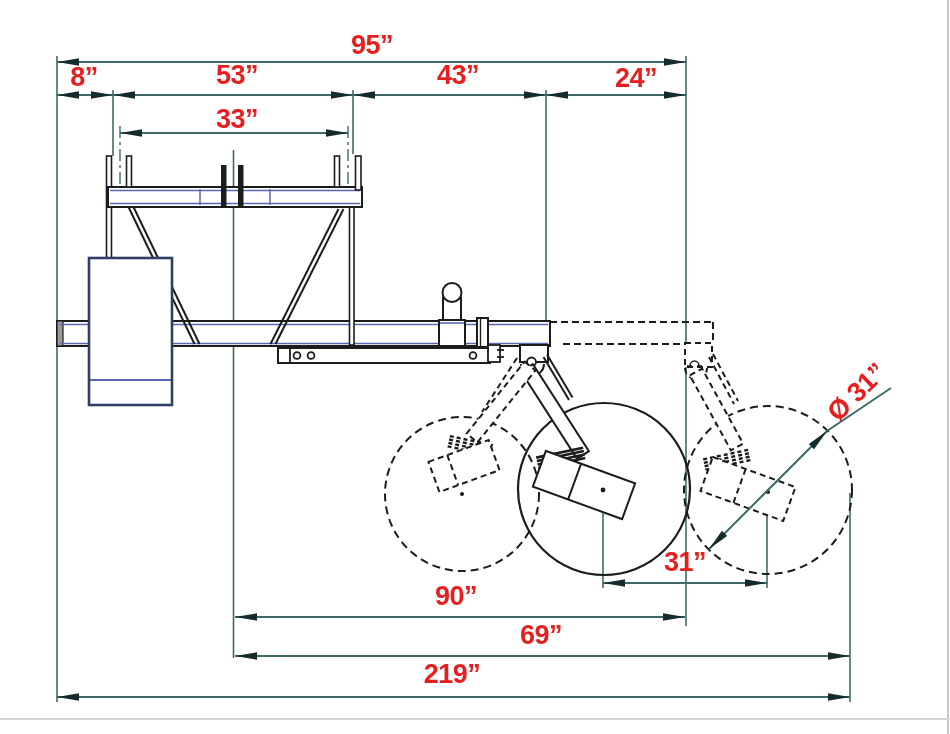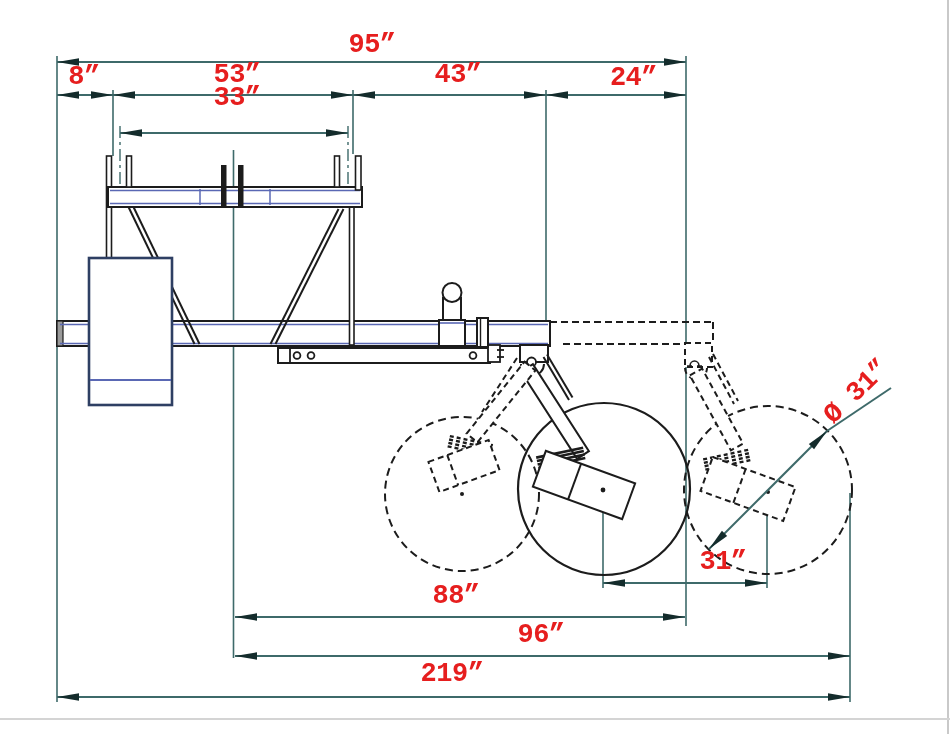--- a/index.html
+++ b/index.html
@@ -1,17 +1,17 @@
 <!DOCTYPE html>
 <html><head>
 <meta charset="utf-8">
 <style>
   html,body{margin:0;padding:0;background:#fff;}
   #stage{position:relative;width:950px;height:734px;background:#ffffff;overflow:hidden;
-         font-family:Liberation Mono, monospace;}
+         font-family:Liberation Sans, sans-serif;}
   #stage svg{position:absolute;left:0;top:0;}
   .dim-label{position:absolute;font-weight:bold;font-size:27px;line-height:1;
              color:#e61e1e;text-align:center;letter-spacing:-0.5px;white-space:nowrap;}
   .rot{transform:rotate(-44deg);transform-origin:center center;}
   .edge-r{position:absolute;right:1px;top:0;width:2px;height:734px;background:#c9c9c9;}
   .edge-b{position:absolute;left:0;top:718px;width:950px;height:1.5px;background:#d4d4d4;}
 </style>
 </head>
 <body>
 
@@ -181,22 +181,22 @@
     <line x1="235" y1="656" x2="850" y2="656" marker-start="url(#arw)" marker-end="url(#arw)"></line>
     <line x1="57" y1="697" x2="850" y2="697" marker-start="url(#arw)" marker-end="url(#arw)"></line>
   </g>
 </svg>
 
 <div class="dim-label" style="left:332px;top:32px;width:80px;">95”</div>
 <div class="dim-label" style="left:57px;top:64px;width:54px;">8”</div>
 <div class="dim-label" style="left:197px;top:62px;width:80px;">53”</div>
 <div class="dim-label" style="left:418px;top:62px;width:80px;">43”</div>
 <div class="dim-label" style="left:577px;top:65px;width:80px;text-align:right;">24”</div>
-<div class="dim-label" style="left:197px;top:85px;width:80px;">33”</div>
+<div class="dim-label" style="left:197px;top:106px;width:80px;">33”</div>
 <div class="dim-label rot" style="left:792px;top:379px;width:130px;">Ø 31”</div>
-<div class="dim-label" style="left:683px;top:549px;width:80px;text-align:center;">31”</div>
-<div class="dim-label" style="left:416px;top:583px;width:80px;">88”</div>
-<div class="dim-label" style="left:501px;top:622px;width:80px;">96”</div>
+<div class="dim-label" style="left:645px;top:549px;width:80px;text-align:center;">31”</div>
+<div class="dim-label" style="left:416px;top:583px;width:80px;">90”</div>
+<div class="dim-label" style="left:501px;top:622px;width:80px;">69”</div>
 <div class="dim-label" style="left:402px;top:661px;width:100px;">219”</div>
 
 <div class="edge-r"></div>
 <div class="edge-b"></div>
 </div>
 
 </body></html>

